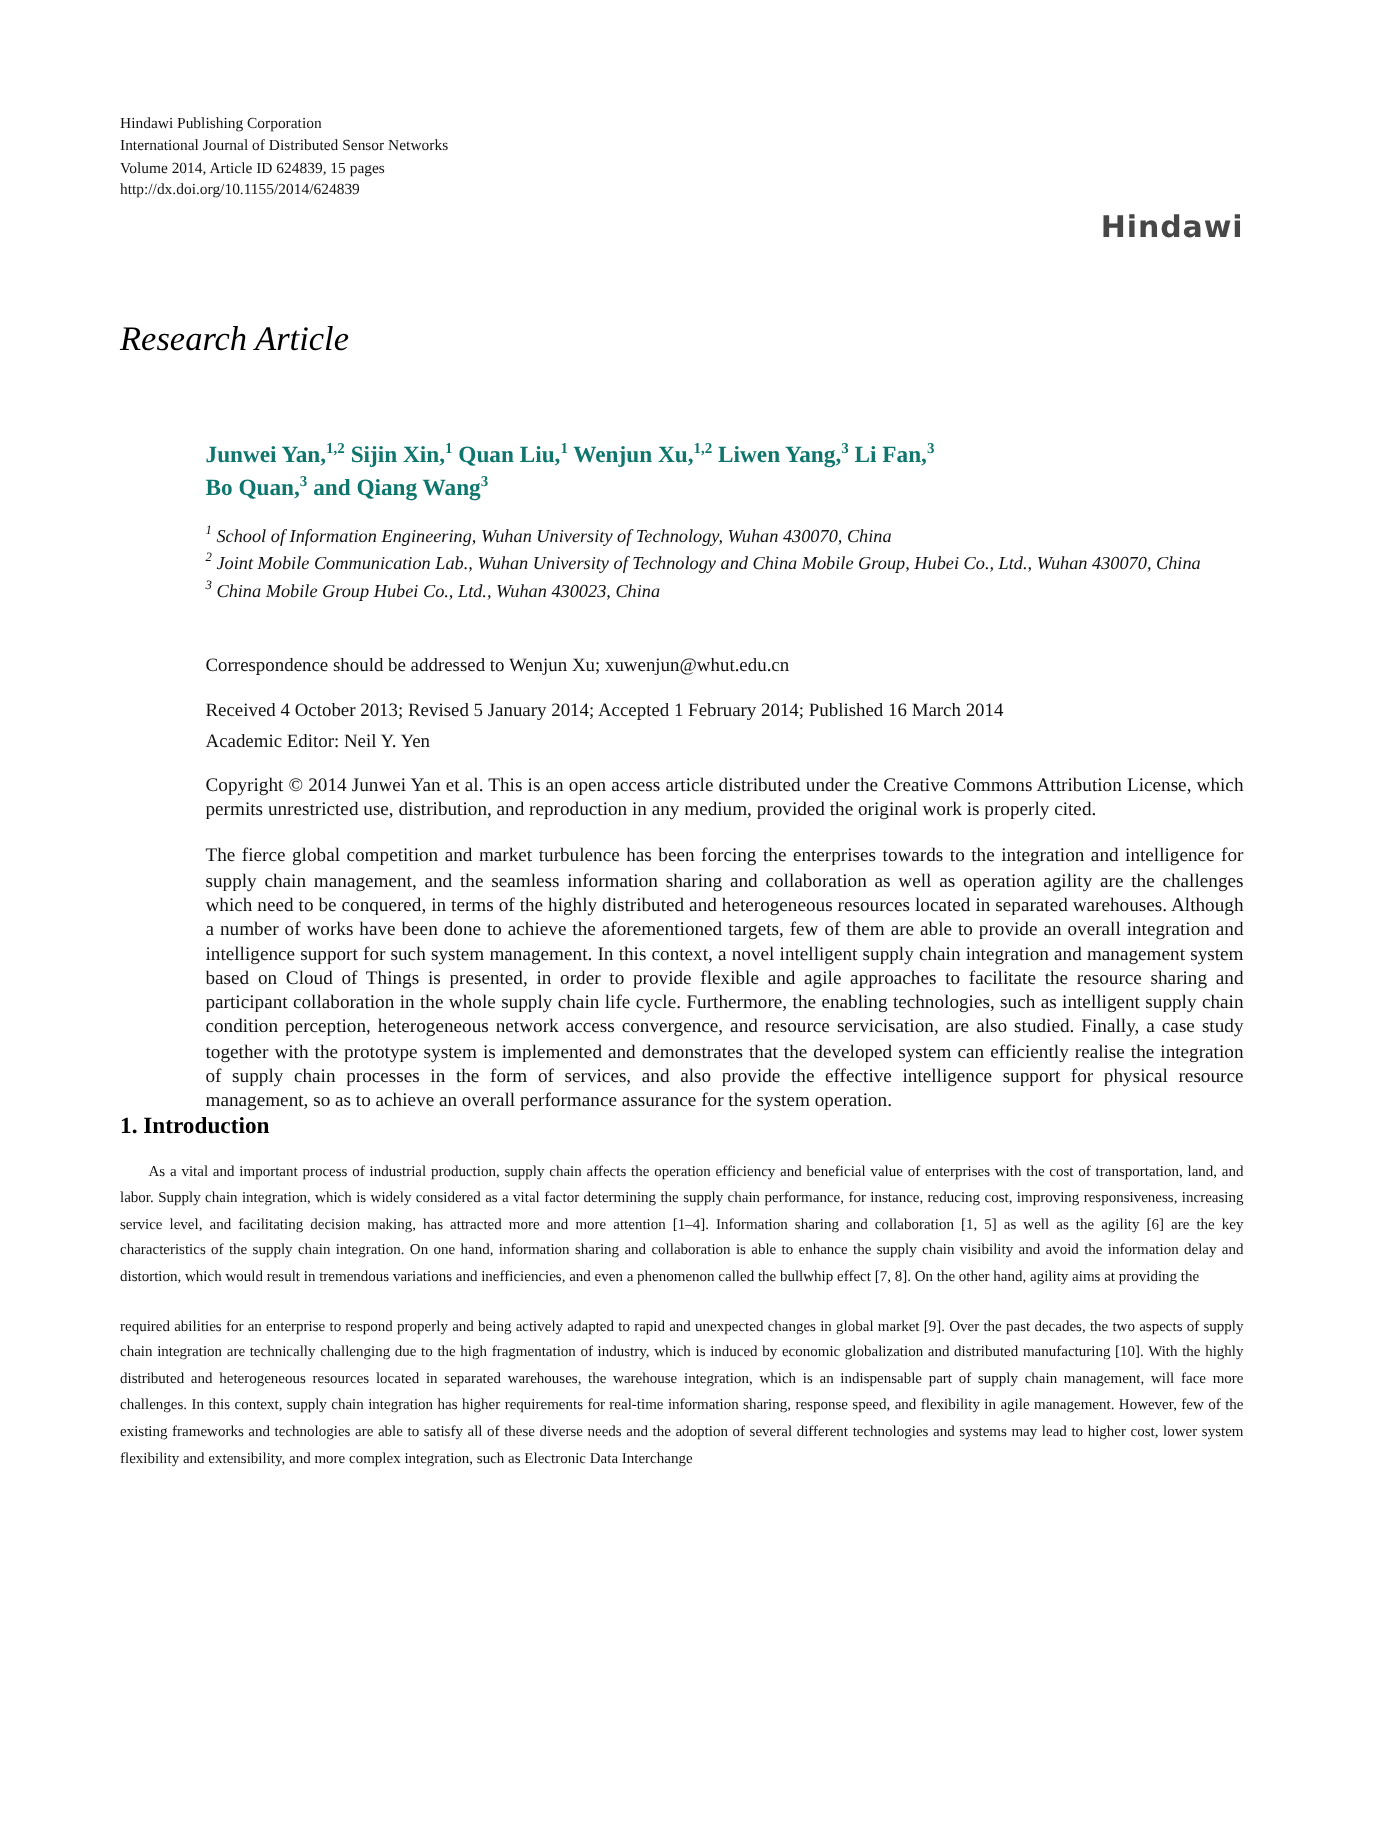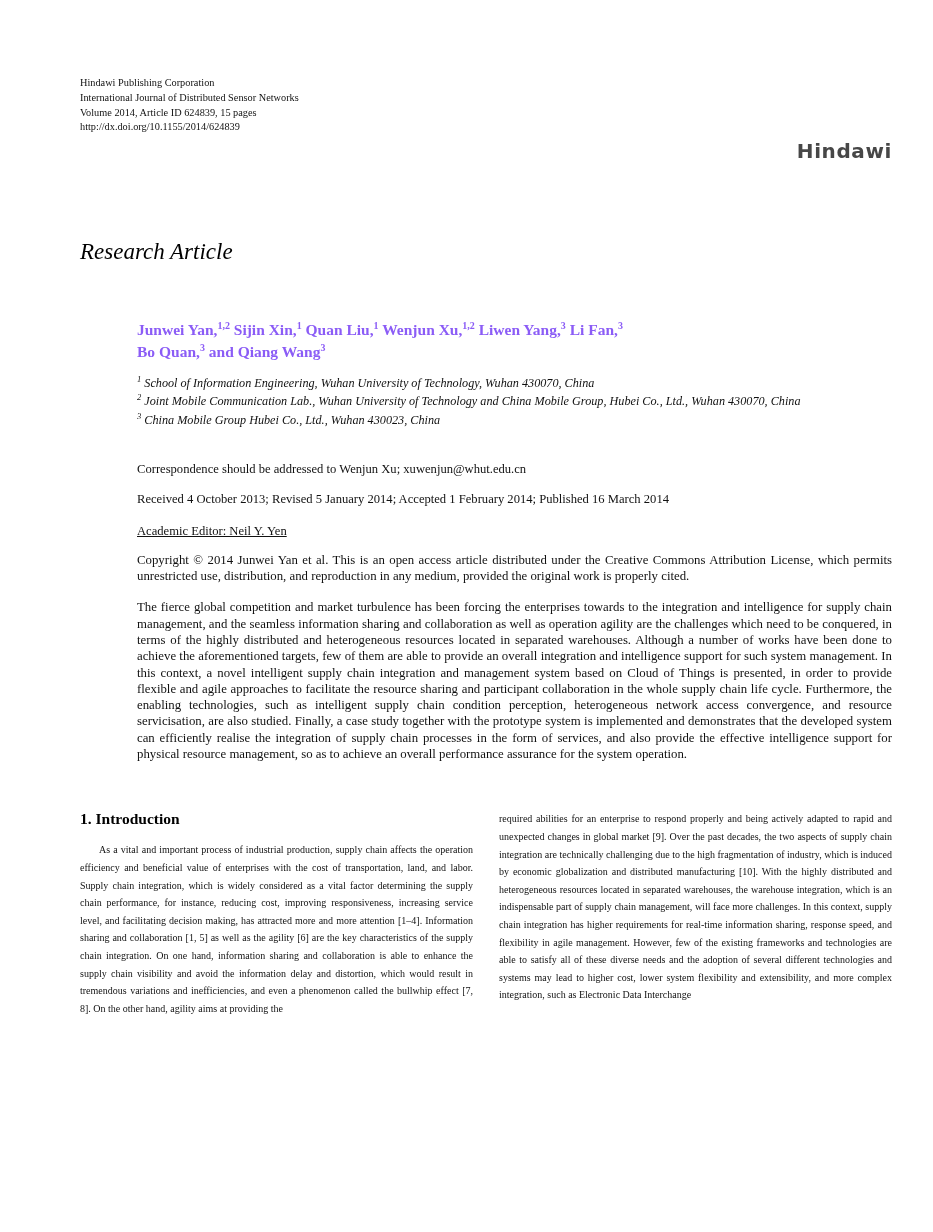--- a/index.html
+++ b/index.html
@@ -4,92 +4,92 @@
 <style>
   * { margin: 0; padding: 0; box-sizing: border-box; }
   html, body { background: #ffffff; }
   body {
     width: 933px;
     height: 1232px;
     font-family: "Liberation Serif", "DejaVu Serif", serif;
     color: #111111;
     overflow: hidden;
   }
-  .page { padding: 76px 41px 0 80px; }
+  .page { padding: 76px 104px 0 80px; }
 
   
   .pub-info { font-size: 10.3px; line-height: 14.8px; color: #111; }
   .logo-row { text-align: right; margin-top: 4px; }
   .hindawi-logo {
     display: inline-block;
     font-family: "DejaVu Sans", "Liberation Sans", sans-serif;
     font-weight: bold;
     font-size: 20px;
     letter-spacing: 0.6px;
     color: #474747;
   }
 
   
   .article-kind {
-    margin-top: 76px;
+    margin-top: 50px;
     font-style: italic;
     font-size: 23px;
     color: #000;
   }
   .article-title {
     margin-top: 6px;
     font-size: 24.5px;
     font-weight: bold;
     line-height: 31px;
     color: #000;
     max-width: 780px;
   }
 
   .indented-block { margin-left: 57px; }
 
   .authors {
     margin-top: 54px;
     font-weight: bold;
     font-size: 15.5px;
     line-height: 21.5px;
-    color: #8b5cf6;
+    color: #0f766e;
   }
   .authors sup { font-size: 10px; line-height: 0; }
 
   .affiliations {
     margin-top: 12px;
     font-style: italic;
     font-size: 12.2px;
     line-height: 18.2px;
   }
   .affiliations sup { font-size: 8.5px; line-height: 0; }
 
   .meta-line { font-size: 12.6px; line-height: 16px; }
   .correspondence { margin-top: 32px; }
   .history { margin-top: 14px; }
-  .editor { margin-top: 16px; text-decoration: underline; }
+  .editor { margin-top: 5px; }
 
   .justified { text-align: justify; }
 
   .copyright {
     margin-top: 13px;
     font-size: 12.8px;
     line-height: 16.3px;
   }
   .abstract {
     margin-top: 15px;
     font-size: 12.8px;
     line-height: 16.3px;
   }
 
   
   .cols {
     display: flex;
-    gap: 26px;
-    margin-top: 48px;
+    gap: 15px;
+    flex-direction: column;
   }
   .col { flex: 1 1 0; min-width: 0; }
   .section-heading {
     font-size: 15.5px;
     font-weight: bold;
     color: #000;
     margin-bottom: 13px;
   }
   .body-par {
     font-size: 10px;

